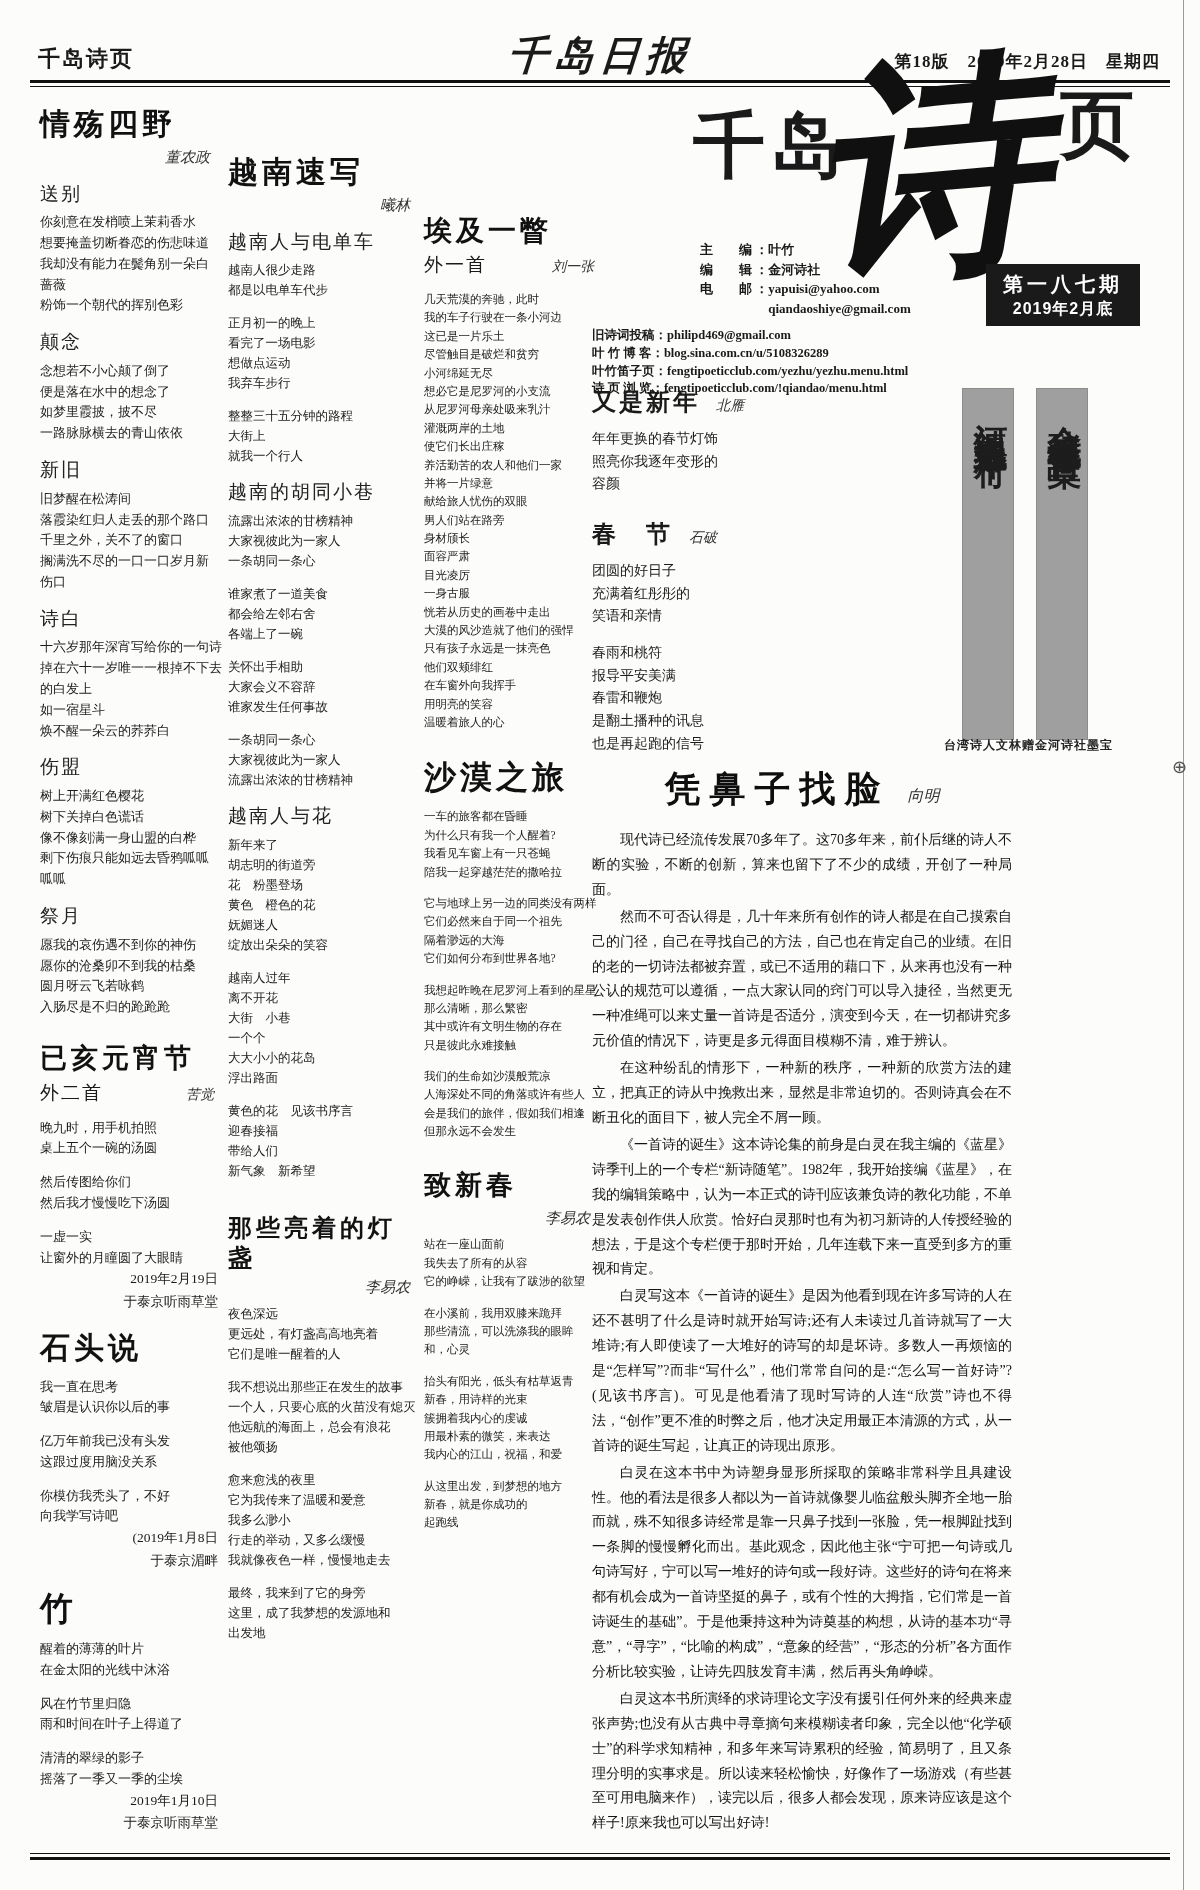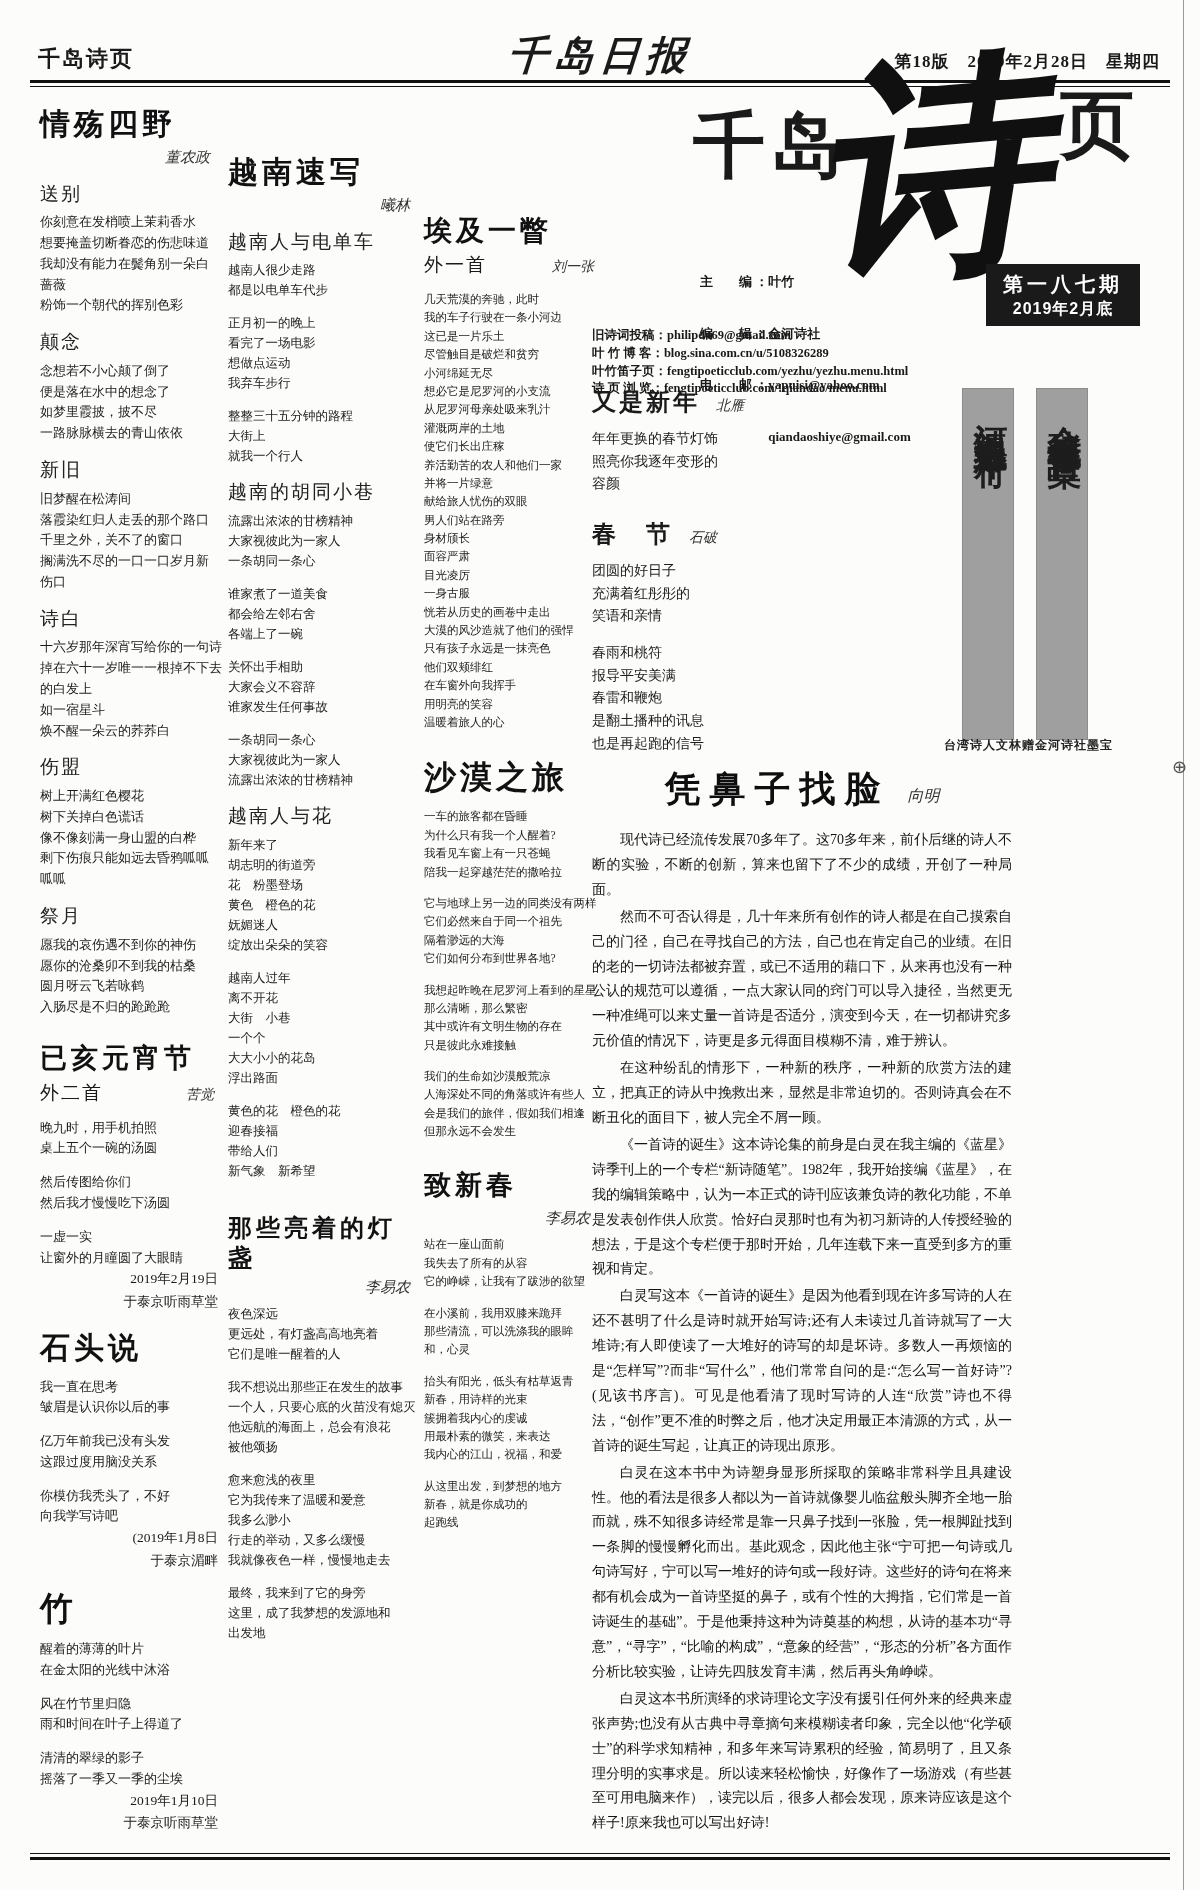--- a/index.html
+++ b/index.html
@@ -37,21 +37,21 @@
   .b-gap{width:100%;}
   
   .mast-prefix{position:absolute;left:693px;top:110px;font:700 72px/1 "Liberation Serif",serif;letter-spacing:6px;}
   .mast-brush{position:absolute;left:812px;top:52px;font:700 italic 232px/1 "DejaVu Serif",serif;color:#101010;
               transform:rotate(-5deg);}
   .mast-suffix{position:absolute;left:1060px;top:88px;font:700 74px/1 "Liberation Serif",serif;}
   .issue-box{position:absolute;left:986px;top:264px;width:154px;background:#1a1a1a;color:#fff;text-align:center;padding:7px 0 6px;}
   .issue-box .i1{font:700 20px/1.35 "Liberation Sans",sans-serif;letter-spacing:4px;}
   .issue-box .i2{font:700 16px/1.35 "Liberation Sans",sans-serif;letter-spacing:1px;}
   .editors{position:absolute;left:700px;top:240px;width:290px;}
-  .editors .b-kv{font:700 13px/1.5 "Liberation Serif",serif;white-space:nowrap;margin-top:32px;}
+  .editors .b-kv{font:700 13px/1.5 "Liberation Serif",serif;white-space:nowrap;}
   .links{position:absolute;left:592px;top:327px;width:400px;}
   .links .b-kv{font:700 12.5px/1.42 "Liberation Serif",serif;white-space:nowrap;}
   
   .couplet{position:absolute;left:962px;top:388px;display:flex;gap:22px;}
   .scroll{width:52px;height:342px;background:#9f9f9f;color:#1d1d1d;
           writing-mode:vertical-rl;text-orientation:upright;
           font:700 34px "DejaVu Serif",serif;letter-spacing:5px;text-align:left;
           padding-top:10px;box-shadow:0 0 0 1px #8c8c8c inset;}
   .couplet-caption{position:absolute;left:944px;top:737px;width:236px;
           font:700 12px "Liberation Sans",sans-serif;letter-spacing:1px;color:#222;}
@@ -192,21 +192,21 @@
       <div class="b-l">妩媚迷人</div>
       <div class="b-l">绽放出朵朵的笑容</div>
       <div class="b-gap" style="height: 13px;"></div>
       <div class="b-l">越南人过年</div>
       <div class="b-l">离不开花</div>
       <div class="b-l">大街　小巷</div>
       <div class="b-l">一个个</div>
       <div class="b-l">大大小小的花岛</div>
       <div class="b-l">浮出路面</div>
       <div class="b-gap" style="height: 13px;"></div>
-      <div class="b-l">黄色的花　橙色的花</div>
+      <div class="b-l">黄色的花　见该书序言</div>
       <div class="b-l">迎春接福</div>
       <div class="b-l">带给人们</div>
       <div class="b-l">新气象　新希望</div>
       <div class="b-gap" style="height: 22px;"></div>
       <div class="b-h1" style="font-size: 24px;">那些亮着的灯盏</div>
       <div class="b-author">李易农</div>
       <div class="b-l">夜色深远</div>
       <div class="b-l">更远处，有灯盏高高地亮着</div>
       <div class="b-l">它们是唯一醒着的人</div>
       <div class="b-gap" style="height: 13px;"></div>

